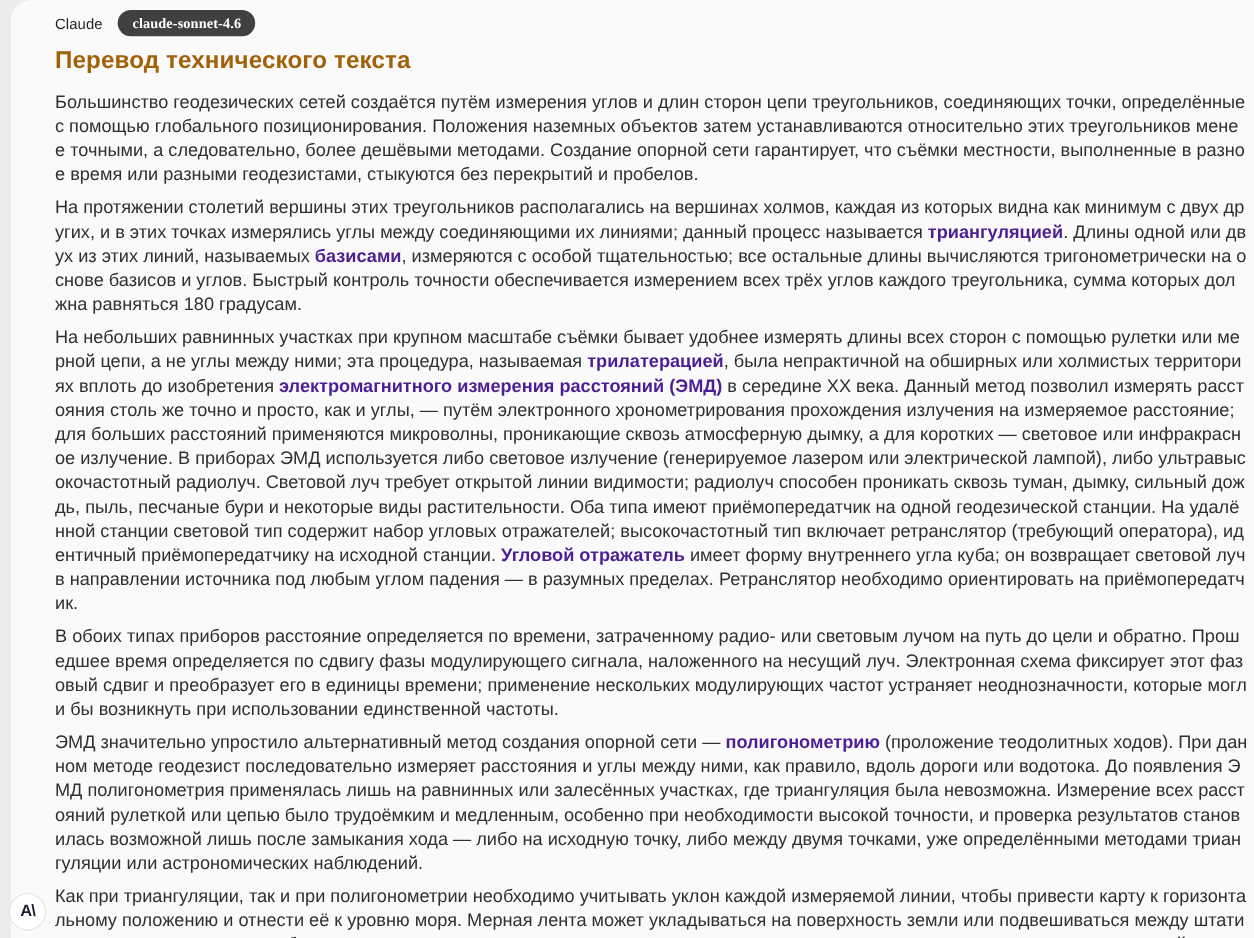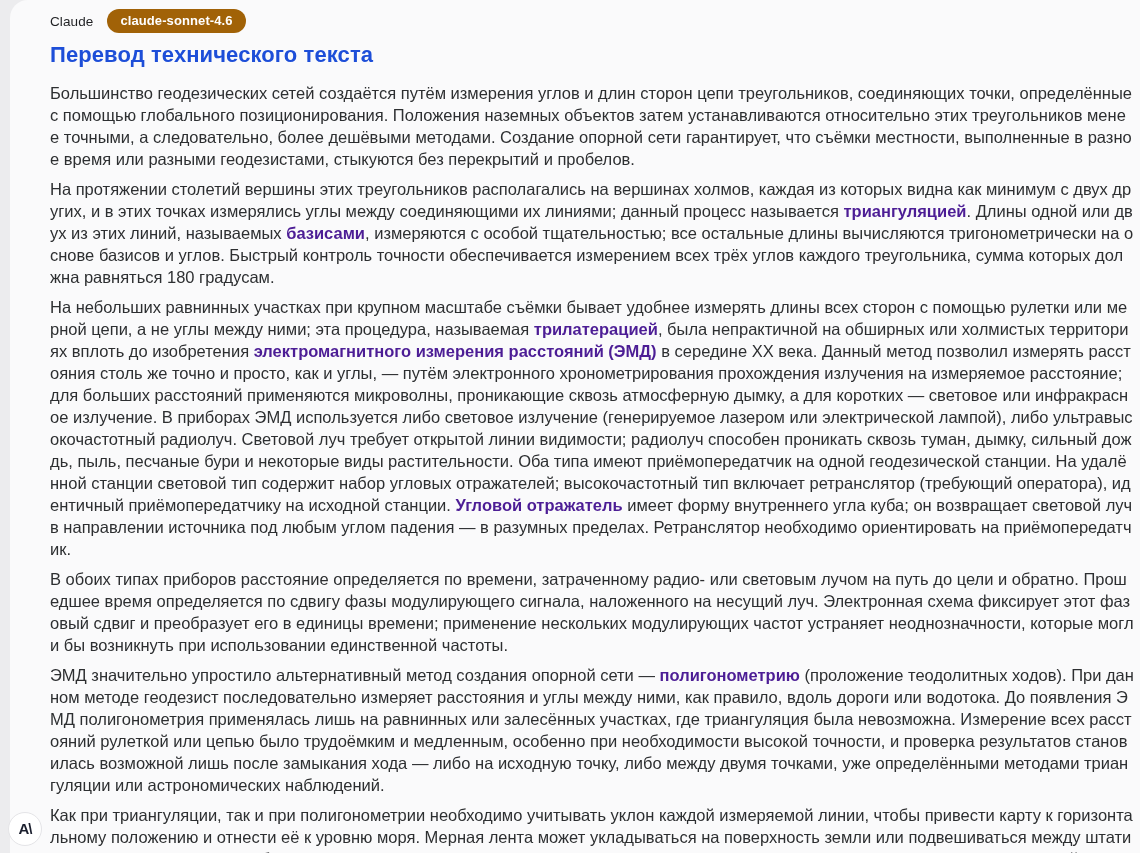--- a/index.html
+++ b/index.html
@@ -22,35 +22,36 @@
     gap: 14px;
     height: 22px;
   }
   .app-name {
     font-size: 13.5px;
     font-weight: 500;
     color: #1f2023;
     letter-spacing: 0.1px;
   }
   .model-badge {
-    background: #a16207;
+    background: #404040;
     color: #ffffff;
     font-size: 13px;
     font-weight: 700;
     line-height: 1;
     padding: 5px 13px 6px 13px;
     border-radius: 12px;
     letter-spacing: 0.1px;
+    font-family: Liberation Serif, serif;
   }
   .doc-title {
     margin: 10px 0 14px 0;
     font-size: 22px;
     line-height: 26px;
     font-weight: 700;
-    color: #1d4ed8;
+    color: #a16207;
     letter-spacing: 0.1px;
   }
   .doc-body .para {
     font-size: 16.5px;
     line-height: 22px;
     color: #2d2f31;
     margin: 0 0 8px 0;
     word-break: break-all;
     text-align: left;
   }

